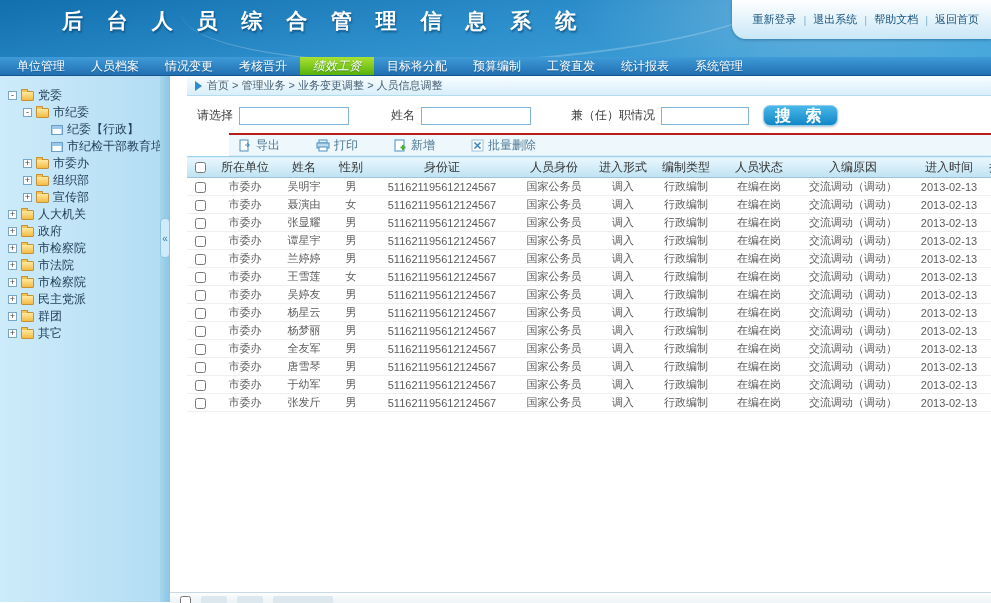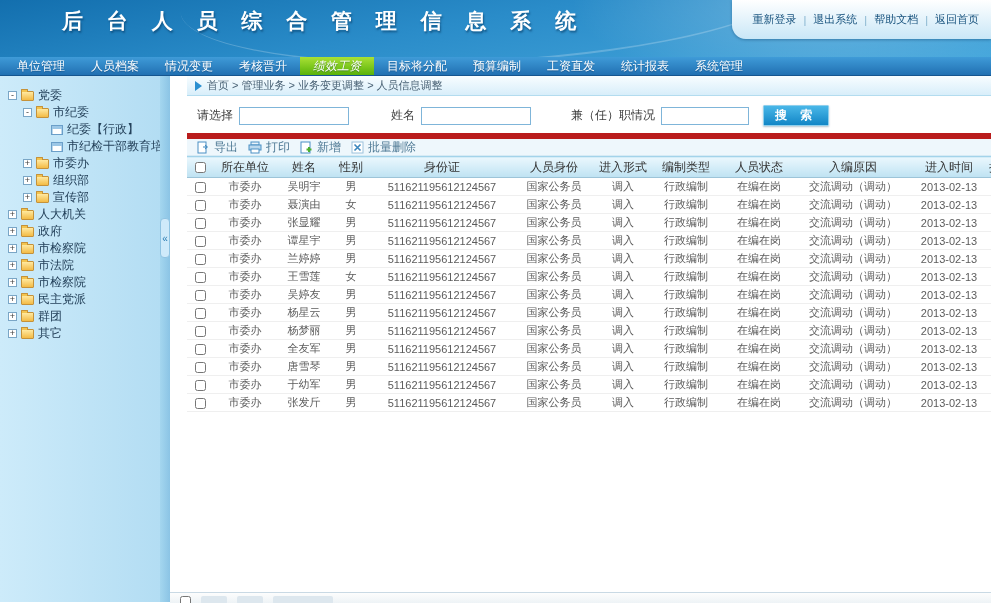--- a/index.html
+++ b/index.html
@@ -58,25 +58,25 @@
     display:flex; align-items:center; padding-left:8px; font-size:11px; color:#4a6275; gap:5px; }
   .bc-arrow { width:0; height:0; border-left:7px solid #2a8fd0; border-top:5px solid transparent;
     border-bottom:5px solid transparent; display:inline-block; }
 
   .filter-row { display:flex; align-items:center; padding:9px 0 7px 10px; font-size:12px; color:#3c3c3c; }
   .filter-label { margin-right:6px; white-space:nowrap; }
   .filter-input { width:110px; height:18px; border:1px solid #7fb5d9; background:#fff; font-size:11px;
     padding:0 3px; }
   .gap1 { margin-right:42px; } .gap2 { margin-right:40px; } .gap3 { margin-right:14px; }
   .search-btn { height:21px; padding:0 11px; background:linear-gradient(#49b7e8,#1286c6);
-    border:1px solid #8ecfec; border-radius:1px; color:#fff; font-size:12px; font-weight:bold;
+    border:1px solid #8ecfec; border-radius:7px; color:#fff; font-size:16px; font-weight:bold;
     letter-spacing:5px; cursor:pointer; box-shadow:0 1px 2px rgba(0,60,100,.3); }
 
-  .toolbar { height:23px; background:#eef7fc; border-top:6px solid #b91c1c; border-bottom:1px solid #d7ebf5;
-    display:flex; align-items:center; gap:10px; padding-left:10px; font-size:12px; color:#4e7994; }
+  .toolbar { height:23px; background:#eef7fc; border-top:2px solid #b91c1c; border-bottom:1px solid #d7ebf5;
+    display:flex; align-items:center; gap:36px; padding-left:10px; font-size:12px; color:#4e7994;margin-left:42px; }
   .tool-btn { display:flex; align-items:center; gap:4px; cursor:pointer; }
   .tool-btn svg { display:block; }
 
   table.grid { width:100%; border-collapse:collapse; table-layout:fixed; }
   .grid thead th { height:21px; background:linear-gradient(#eaf7fd,#bee2f2); border-top:1px solid #a3d3ea;
     border-bottom:1px solid #9dc4d8; font-size:12px; font-weight:normal; color:#333; text-align:center;
     overflow:hidden; white-space:nowrap; }
   .grid tbody td { height:18px; font-size:11px; color:#5c5c5c; text-align:center;
     border-bottom:1px solid #efefef; overflow:hidden; white-space:nowrap; }
   .cb { width:11px; height:11px; vertical-align:middle; cursor:pointer; }

